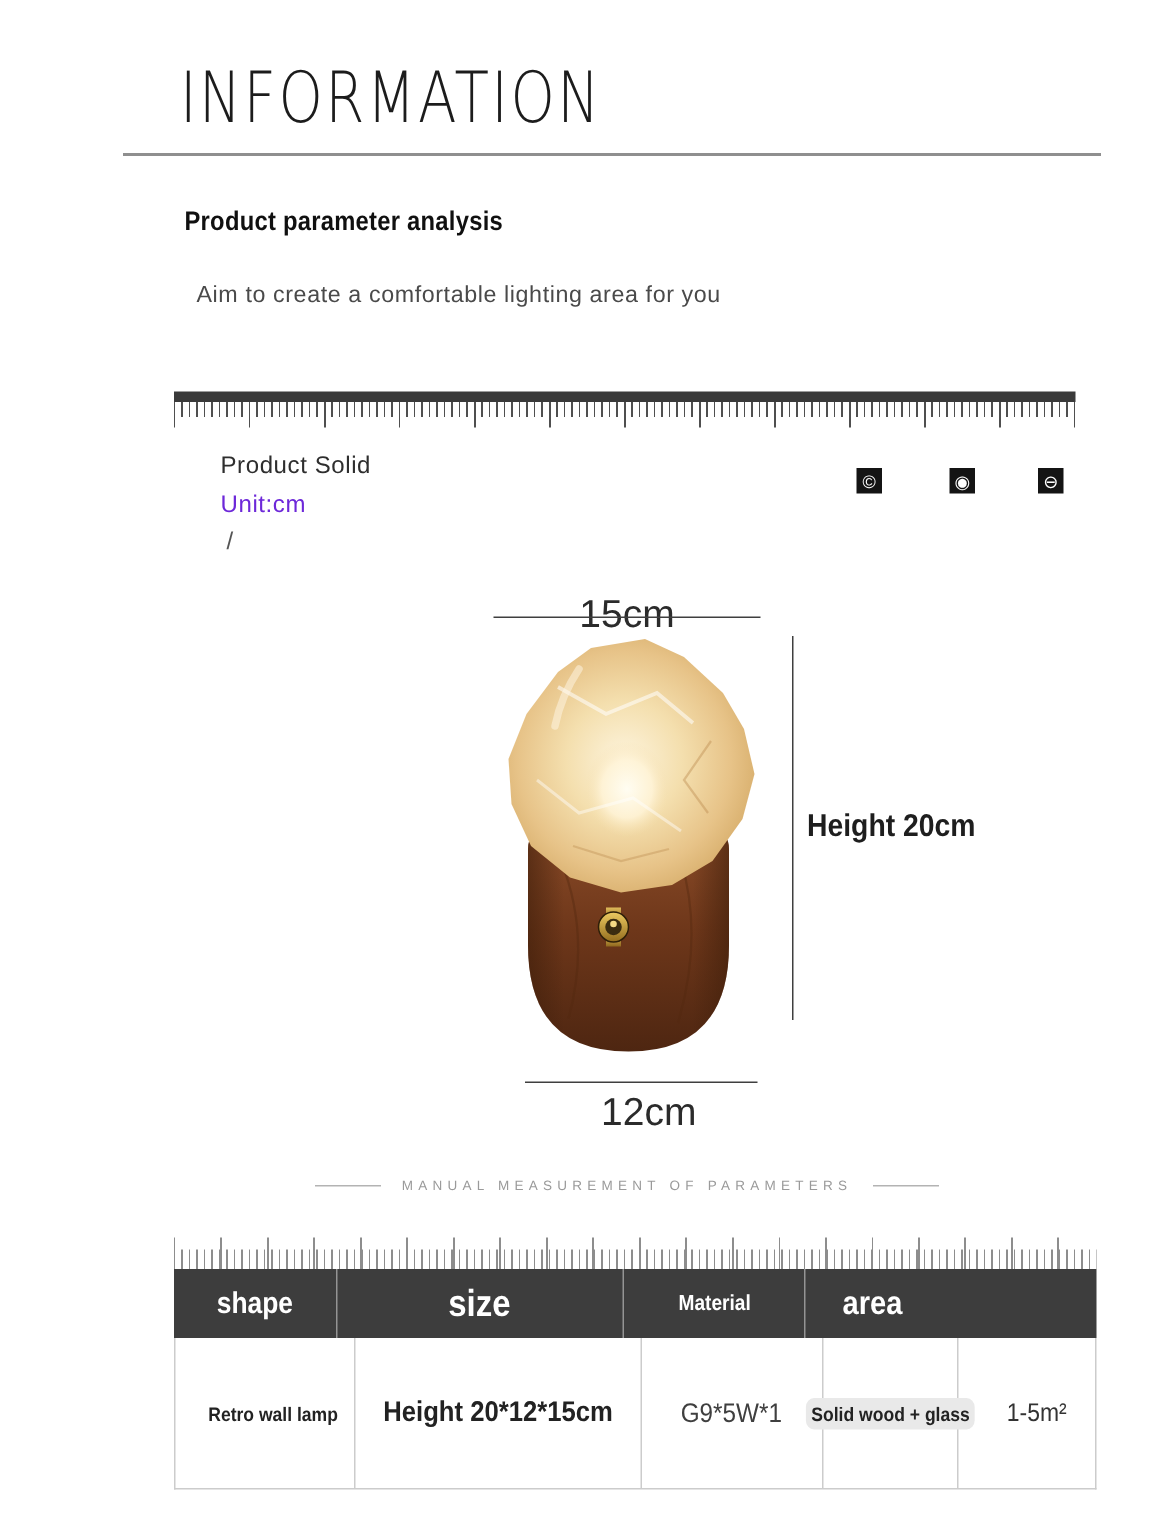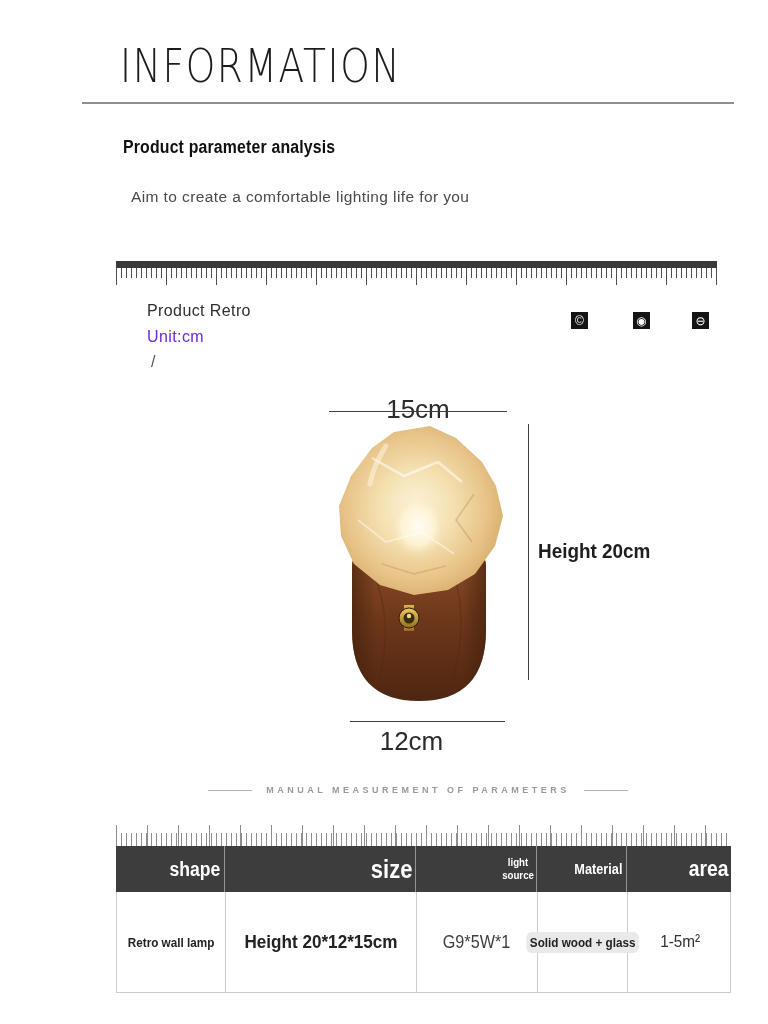--- a/index.html
+++ b/index.html
@@ -61,55 +61,55 @@
   
   .dim-line-h { height:1px; background:#3f3f3f; }
   .dim-line-v { width:1px;  background:#3f3f3f; }
   .width-line { left:295px; top:411px; width:178px; }
   .depth-line { left:316px; top:721px; width:155px; }
   .height-line{ left:494px; top:424px; height:256px; }
   .width-label {
     left:295px; top:394px; width:178px; text-align:center; font-size:26px; color:#2b2b2b;
   }
   .depth-label {
-    left:300px; top:726px; width:155px; text-align:center; font-size:26px; color:#2b2b2b;
+    left:321px; top:726px; width:155px; text-align:center; font-size:26px; color:#2b2b2b;
   }
   .height-label {
     left:504px; top:539px; font-size:21px; font-weight:bold; color:#1e1e1e;
     transform:scaleX(.9); transform-origin:left center;
   }
   .lamp-svg { left:300px; top:424px; }
 
   
   .divider {
     left:0; top:785px; width:768px; display:flex; align-items:center; justify-content:center; gap:14px;
   }
   .divider .line { width:44px; height:1px; background:#b3b3b3; }
-  .divider .txt { font-size:9px; letter-spacing:3.5px; color:#9a9a9a; font-weight:bold; }
+  .divider .txt { font-size:9px; letter-spacing:3.5px; color:#9a9a9a; font-weight:normal; }
 
   
   .ptable { left:82px; top:846px; width:615px; }
   .thead {
     display:grid; grid-template-columns:109px 191px 121px 90px 104px;
     background:#3d3d3d; height:46px;
   }
   .th {
-    display:flex; align-items:center; justify-content:flex-end; color:#ffffff;
+    display:flex; align-items:center; justify-content:center; color:#ffffff;
     border-right:1px solid rgba(255,255,255,.45); font-weight:bold;
   }
   .th:last-child { border-right:none; }
   .th span { transform:scaleX(.88); }
   .th-shape span { font-size:20px; }
   .th-size  span { font-size:25px; }
   .th-light span { font-size:11px; line-height:13px; text-align:center; white-space:pre-line; }
   .th-material span { font-size:14.5px; }
   .th-area  span { font-size:22px; }
   .tbody {
     display:grid; grid-template-columns:109px 191px 121px 90px 104px;
-    height:101px; border:1px solid #cccccc; border-top:none; box-sizing:border-box;
+    height:101px; border:1px solid #cccccc; border-top:none; box-sizing:border-box;padding-left:11px;
   }
   .td {
     display:flex; align-items:center; justify-content:center; border-right:1px solid #cccccc;
     color:#222;
   }
   .td:last-child { border-right:none; }
   .td span { transform:scaleX(.9); white-space:nowrap; }
   .td-shape span { font-size:13px; font-weight:bold; }
   .td-size  span { font-size:19px; font-weight:bold; }
   .td-light span { font-size:18px; color:#3f3f3f; }
@@ -119,29 +119,29 @@
 </head>
 <body>
 
 <div class="page">
 
   <div class="abs info-title">INFORMATION</div>
   <div class="abs title-rule"></div>
 
   <div class="abs section-heading">Product parameter analysis</div>
   <div class="abs tagline">
-    <div>Aim to create a comfortable lighting life for you</div>
+    <div>Aim to create a comfortable lighting area for you</div>
   </div>
 
   <div class="abs ruler-top">
     <div class="bar"></div>
     <div class="ticks"></div>
   </div>
 
-  <div class="abs size-label">Product Retro</div>
+  <div class="abs size-label">Product Solid</div>
   <div class="abs size-unit">Unit:cm</div>
   <div class="abs size-slash">/</div>
 
   <div class="abs wm-icon wm1">©</div>
   <div class="abs wm-icon wm2">◉</div>
   <div class="abs wm-icon wm3">⊖</div>
 
   <svg class="abs lamp-svg" width="175" height="290" viewBox="0 0 175 290">
     <defs>
       <linearGradient id="wood" x1="0" y1="0" x2="0" y2="1">
@@ -215,24 +215,20 @@
   <div class="abs ruler-bottom"></div>
 
   <div class="abs ptable">
     <div class="thead">
       <div class="th th-shape">
           <span>shape</span>
         </div>
       <div class="th th-size">
           <span>size</span>
         </div>
-      <div class="th th-light">
-          <span>light
-source</span>
-        </div>
       <div class="th th-material">
           <span>Material</span>
         </div>
       <div class="th th-area">
           <span>area</span>
         </div>
     </div>
     <div class="tbody">
       <div class="td td-shape">
           <span>Retro wall lamp</span>

